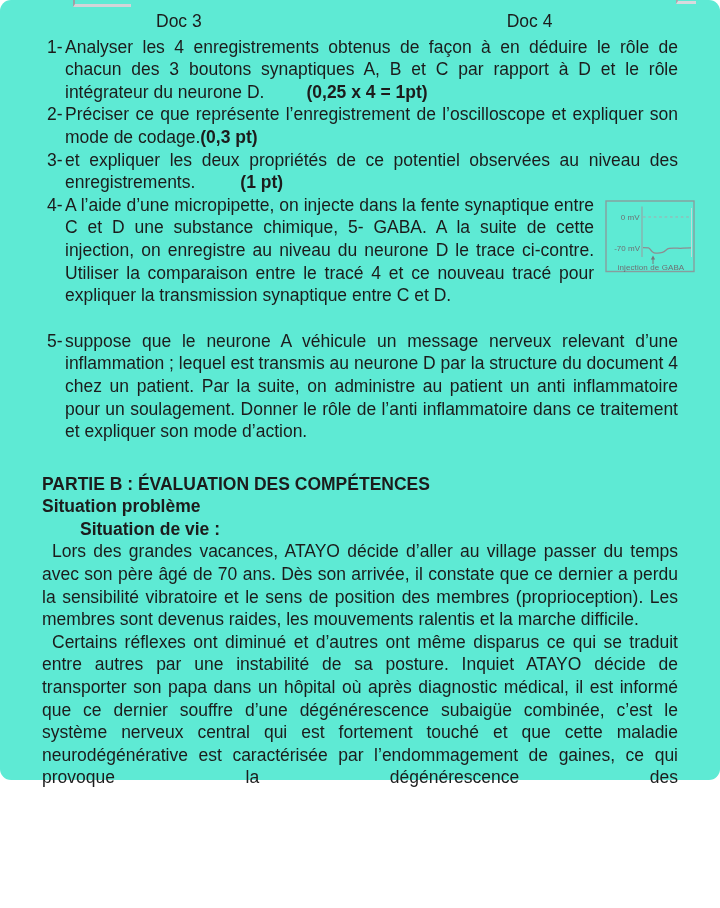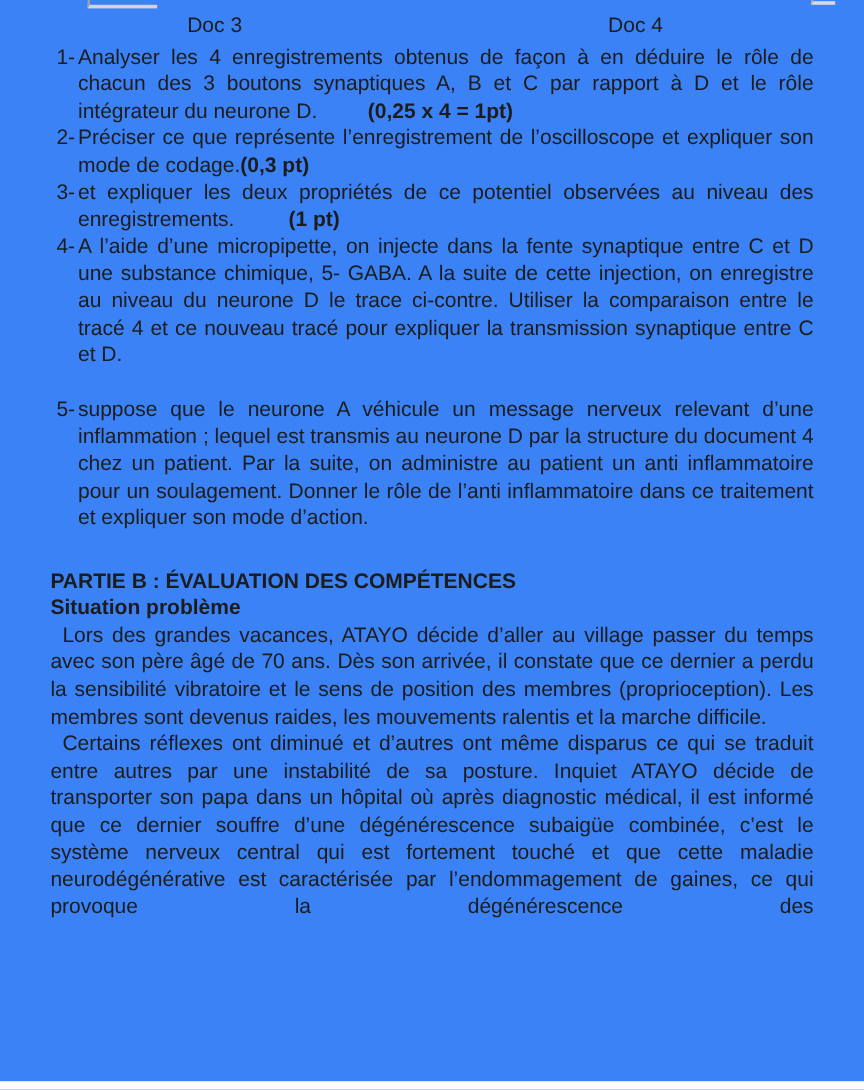--- a/index.html
+++ b/index.html
@@ -2,21 +2,21 @@
 <html><head>
 <meta charset="utf-8">
 <style>
   html,body{margin:0;padding:0;}
   body{
     width:720px;height:908px;background:#ffffff;overflow:hidden;
     font-family:"Liberation Sans","DejaVu Sans",sans-serif;
     color:#1c1c1c;
     -webkit-font-smoothing:antialiased;
   }
-  .page{position:relative;width:720px;height:901px;background:#3b82f6;}
+  .page{position:relative;width:720px;height:780px;background:#5eead4;border-radius:11px;}
 
   
   .corner{position:absolute;top:0;box-sizing:border-box;}
   .corner-left{left:73px;width:58px;height:7px;border-left:2px solid #9fa0a4;border-bottom:3px solid #d4d4d8;}
   .corner-right{left:676px;width:20px;height:4px;border-left:2px solid #a8a9ad;border-bottom:3px solid #d9d9dd;}
 
   .content{padding:10px 42px 0 42px;font-size:17.5px;line-height:22.6px;}
 
   .doc-labels{display:flex;margin-bottom:3px;}
   .doc-label{display:inline-block;}
@@ -68,29 +68,43 @@
 
     <div class="q q2">
       <span class="num">2-</span><span>Préciser ce que représente l’enregistrement de l’oscilloscope et expliquer son mode de codage.</span><span class="pts">(0,3 pt)</span>
     </div>
 
     <div class="q q3">
       <span class="num">3-</span> <span>et expliquer les deux propriétés de ce potentiel observées au niveau des enregistrements.</span><span class="pts">(1 pt)</span>
     </div>
 
     <div class="q q4">
-      <span class="num">4-</span><span>A l’aide d’une micropipette, on injecte dans la fente synaptique entre C et D une substance chimique, 5- GABA. A la suite de cette injection, on enregistre au niveau du neurone D le trace ci-contre. Utiliser la comparaison entre le tracé 4 et ce nouveau tracé pour expliquer la transmission synaptique entre C et D.</span>
+      <span class="num">4-</span><span class="gaba-fig">
+          <svg viewBox="0 0 90 73" xmlns="http://www.w3.org/2000/svg">
+          <rect x="1" y="1" width="88" height="70.5" fill="none" stroke="#8f8f93" stroke-width="1.4" opacity="0.85"></rect>
+          <line x1="37" y1="6.5" x2="37" y2="57" stroke="#9a9a9e" stroke-width="1"></line>
+          <line x1="86.5" y1="8" x2="86.5" y2="57" stroke="#d8d8da" stroke-width="0.8"></line>
+          <line x1="38" y1="17" x2="86" y2="17" stroke="#a9a9ad" stroke-width="1" stroke-dasharray="2.6 2.8"></line>
+          <path d="M38,47.6 L43.5,47.8 C45.5,48.2 46,52.2 49,52.8 C52,53.4 55,53.2 57.5,52.4 C60.5,51.4 61.5,48.8 64,48.4 C69,47.7 74,48.6 78,48.2 L86,47.9" fill="none" stroke="#8d8d91" stroke-width="1.3"></path>
+          <line x1="48" y1="64" x2="48" y2="57.5" stroke="#77777b" stroke-width="1"></line>
+          <path d="M48,55.5 L45.9,59.6 L50.1,59.6 Z" fill="#77777b"></path>
+          <text x="34.5" y="20" text-anchor="end" font-size="8" fill="#6f6f73">0 mV</text>
+          <text x="35" y="51" text-anchor="end" font-size="8" fill="#6f6f73">-70 mV</text>
+          <text x="46" y="69.5" text-anchor="middle" font-size="8" letter-spacing="0.1" fill="#6f6f73">injection de GABA</text>
+        </svg>
+        </span><span>A l’aide d’une micropipette, on injecte dans la fente synaptique entre C et D une substance chimique, 5- GABA. A la suite de cette injection, on enregistre au niveau du neurone D le trace ci-contre. Utiliser la comparaison entre le tracé 4 et ce nouveau tracé pour expliquer la transmission synaptique entre C et D.</span>
     </div>
 
     <div class="q q5">
       <span class="num">5-</span><span>suppose que le neurone A véhicule un message nerveux relevant d’une inflammation ; lequel est transmis au neurone D par la structure du document 4 chez un patient. Par la suite, on administre au patient un anti inflammatoire pour un soulagement. Donner le rôle de l’anti inflammatoire dans ce traitement et expliquer son mode d’action.</span>
     </div>
 
     <div class="partie-b">PARTIE B : ÉVALUATION DES COMPÉTENCES</div>
 
 
     <div class="sit-prob">Situation problème</div>
+    <div class="sit-vie">Situation de vie :</div>
 
     <p class="para" style="margin:0;">Lors des grandes vacances, ATAYO décide d’aller au village passer du temps avec son père âgé de 70 ans. Dès son arrivée, il constate que ce dernier a perdu la sensibilité vibratoire et le sens de position des membres (proprioception). Les membres sont devenus raides, les mouvements ralentis et la marche difficile.</p>
     <p class="para cont" style="margin:0;">Certains réflexes ont diminué et d’autres ont même disparus ce qui se traduit entre autres par une instabilité de sa posture. Inquiet ATAYO décide de transporter son papa dans un hôpital où après diagnostic médical, il est informé que ce dernier souffre d’une dégénérescence subaigüe combinée, c’est le système nerveux central qui est fortement touché et que cette maladie neurodégénérative est caractérisée par l’endommagement de gaines, ce qui provoque la dégénérescence des</p>
 
   </div>
 </div>
 
 </body></html>

